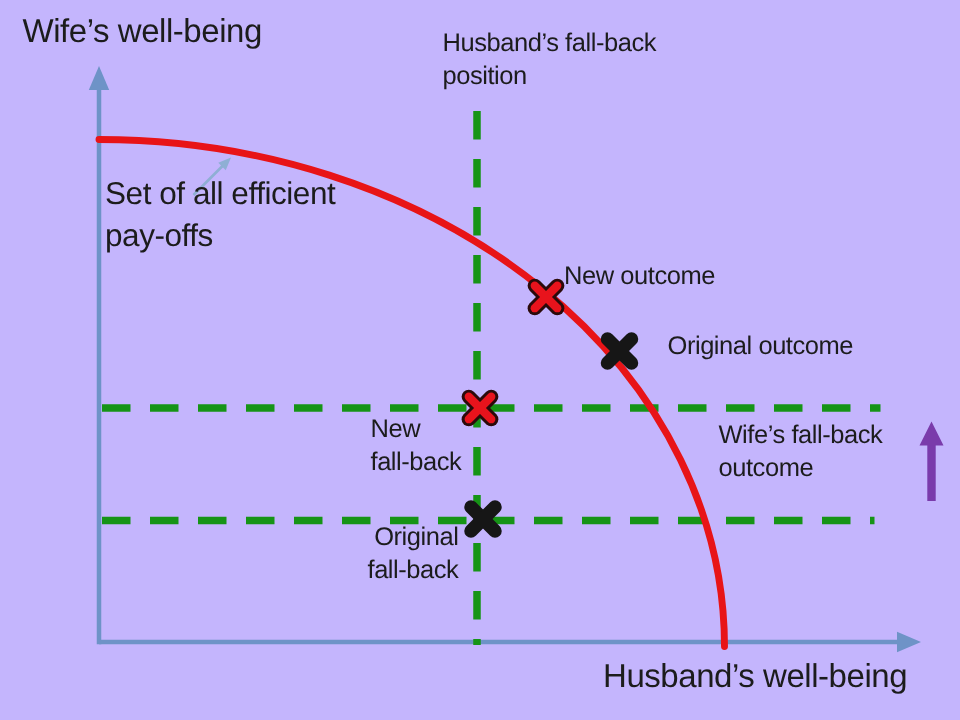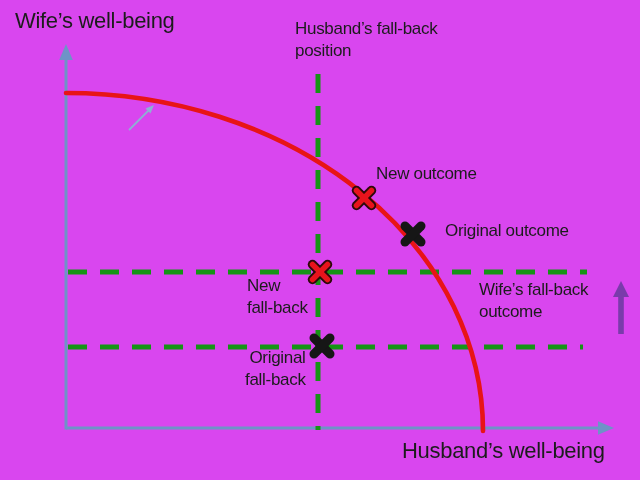--- a/index.html
+++ b/index.html
@@ -1,38 +1,38 @@
 <!DOCTYPE html>
 <html><head>
 <meta charset="utf-8">
 <style>
   html,body{margin:0;padding:0;background:#ffffff;}
   #stage{
     position:relative;
     width:640px;height:480px;
-    background:#d946ef;
+    background:#c4b5fd;
     font-family:"Liberation Sans", sans-serif;
     color:#1c1c1c;
     overflow:hidden;
   }
   #diagram-svg{position:absolute;left:0;top:0;}
   .lbl{
     position:absolute;
     white-space:pre-line;
     color:#1c1c1c;
     letter-spacing:-0.3px;
     line-height:1.32;
   }
   .lbl-big{font-size:22px;}
   .lbl-mid{font-size:21px;}
   .lbl-sm{font-size:17px;}
   .t-wife-title{left:15px;top:6px;}
   .t-husband-fallback{left:295px;top:18px;}
   .t-efficient{left:70px;top:116px;}
-  .t-new-outcome{left:376px;top:163px;}
+  .t-new-outcome{left:376px;top:173px;}
   .t-orig-outcome{left:427px;top:220px;margin-left:18px;}
   .t-new-fallback{left:247px;top:275px;}
   .t-orig-fallback{left:245px;top:347px;text-align:right;}
   .t-wife-improves{left:479px;top:279px;}
   .t-husband-title{left:402px;top:436px;}
 </style>
 </head>
 <body>
 
 <div id="stage">
@@ -95,20 +95,22 @@
       <rect x="618.2" y="295" width="5.6" height="39"></rect>
       <polygon points="621,281 613,297 629,297"></polygon>
     </g>
   </svg>
 
   <div class="lbl lbl-big t-wife-title">Wife’s well-being</div>
 
   <div class="lbl lbl-sm t-husband-fallback">Husband’s fall-back
 position</div>
 
+  <div class="lbl lbl-mid t-efficient">Set of all efficient
+pay-offs</div>
 
   <div class="lbl lbl-sm t-new-outcome">New outcome</div>
 
   <div class="lbl lbl-sm t-orig-outcome">Original outcome</div>
 
   <div class="lbl lbl-sm t-new-fallback">New
 fall-back</div>
 
   <div class="lbl lbl-sm t-orig-fallback">Original
 fall-back</div>

